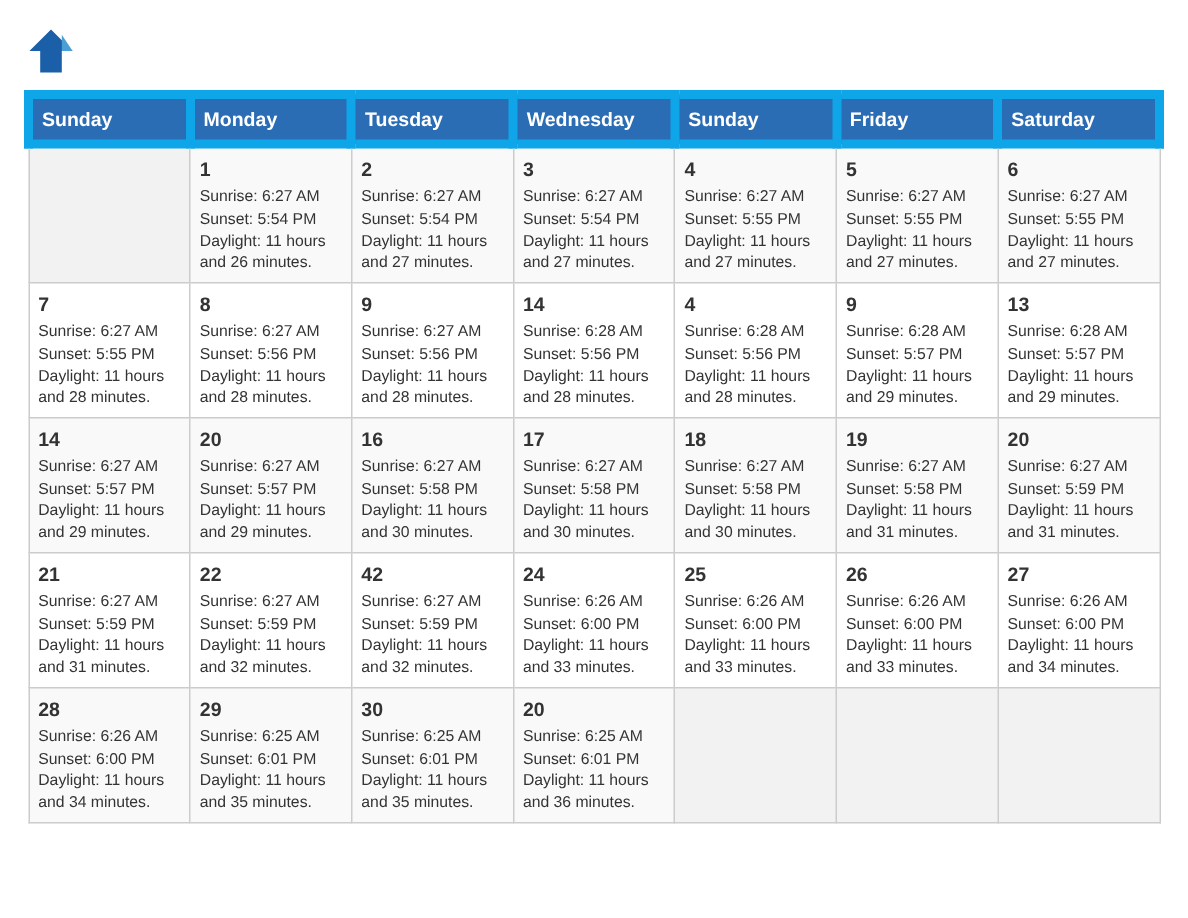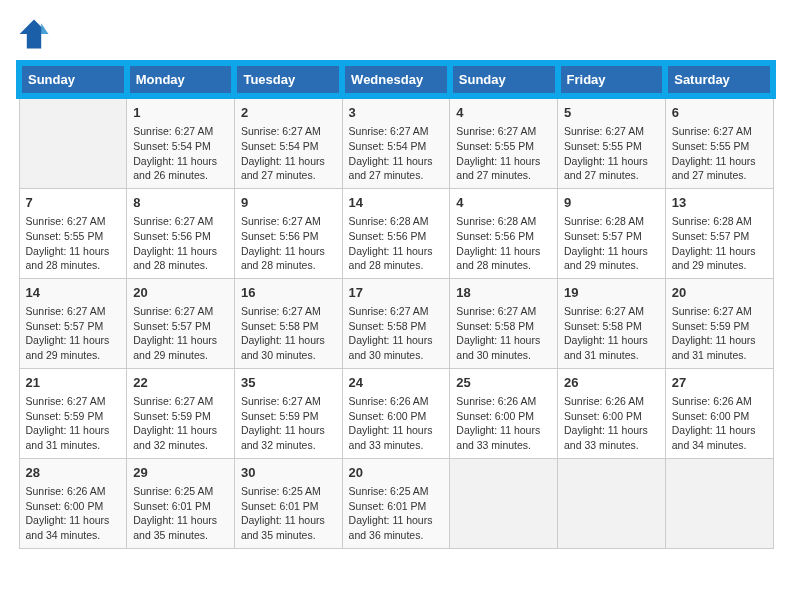--- a/index.html
+++ b/index.html
@@ -217,21 +217,21 @@
       <tr>
         <td>
           <span class="day-number">21</span>
           <div class="day-info">Sunrise: 6:27 AM<br>Sunset: 5:59 PM<br>Daylight: 11 hours<br>and 31 minutes.</div>
         </td>
         <td>
           <span class="day-number">22</span>
           <div class="day-info">Sunrise: 6:27 AM<br>Sunset: 5:59 PM<br>Daylight: 11 hours<br>and 32 minutes.</div>
         </td>
         <td>
-          <span class="day-number">35</span>
+          <span class="day-number">42</span>
           <div class="day-info">Sunrise: 6:27 AM<br>Sunset: 5:59 PM<br>Daylight: 11 hours<br>and 32 minutes.</div>
         </td>
         <td>
           <span class="day-number">24</span>
           <div class="day-info">Sunrise: 6:26 AM<br>Sunset: 6:00 PM<br>Daylight: 11 hours<br>and 33 minutes.</div>
         </td>
         <td>
           <span class="day-number">25</span>
           <div class="day-info">Sunrise: 6:26 AM<br>Sunset: 6:00 PM<br>Daylight: 11 hours<br>and 33 minutes.</div>
         </td>

